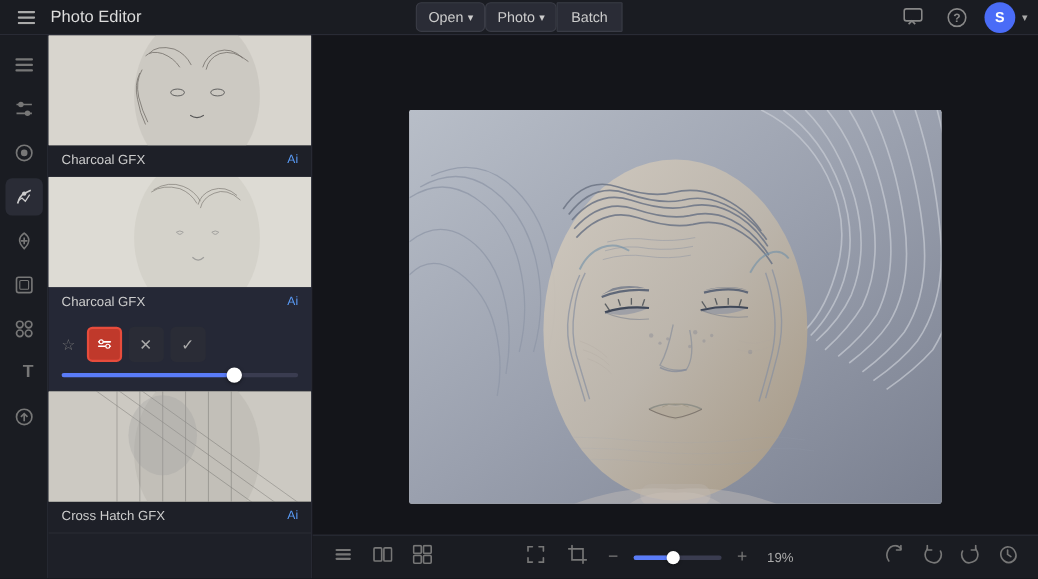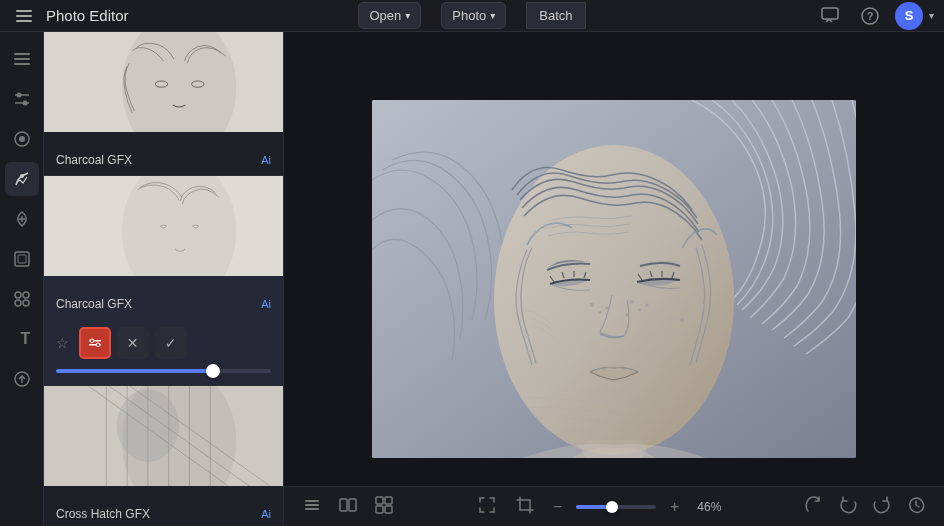--- a/index.html
+++ b/index.html
@@ -43,21 +43,21 @@
       border-radius: 4px;
     }
     .app-title {
       color: #ddd;
       font-size: 15px;
       font-weight: 500;
     }
     .topbar-center {
       display: flex;
       align-items: center;
-      gap: 20px;
+      gap: 0;
       justify-content: center;
     }
     .btn-dropdown {
       display: flex;
       align-items: center;
       gap: 4px;
       background: #2a2c36;
       border: 1px solid #3a3c46;
       color: #ccc;
       border-radius: 5px;
@@ -203,21 +203,20 @@
     
     .thumb-crosshatch {
       background: linear-gradient(135deg, #d8d8d0 0%, #b8b8b0 40%, #989890 70%, #787870 100%);
     }
 
     .filter-label-row {
       display: flex;
       align-items: center;
       justify-content: space-between;
       padding: 6px 12px 8px;
-      margin-top: 15px;
     }
     .filter-label {
       color: #ccc;
       font-size: 12px;
     }
     .ai-badge {
       background: transparent;
       border: none;
       color: #5a9cf8;
       font-size: 11px;
@@ -783,21 +782,21 @@
             <path d="M4 1 L4 14 L17 14" stroke="#777" stroke-width="1.5" fill="none" stroke-linecap="round"></path>
             <path d="M1 4 L14 4 L14 17" stroke="#777" stroke-width="1.5" fill="none" stroke-linecap="round"></path>
           </svg>
         </button>
         <button class="zoom-btn">−</button>
         <div class="zoom-slider">
           <div class="zoom-slider-fill"></div>
           <div class="zoom-slider-thumb"></div>
         </div>
         <button class="zoom-btn">+</button>
-        <span class="zoom-level">46%</span>
+        <span class="zoom-level">19%</span>
       </div>
       <div class="bottom-right">
         <button class="action-btn">
           <svg width="18" height="18" viewBox="0 0 18 18" fill="none">
             <path d="M14 4 Q12 1 9 1 Q4 1 2 6 Q0 11 3 15" stroke="#777" stroke-width="1.5" fill="none" stroke-linecap="round"></path>
             <path d="M14 1 L14 5 L10 5" stroke="#777" stroke-width="1.5" fill="none" stroke-linecap="round" stroke-linejoin="round"></path>
           </svg>
         </button>
         <button class="action-btn">
           <svg width="18" height="18" viewBox="0 0 18 18" fill="none">

